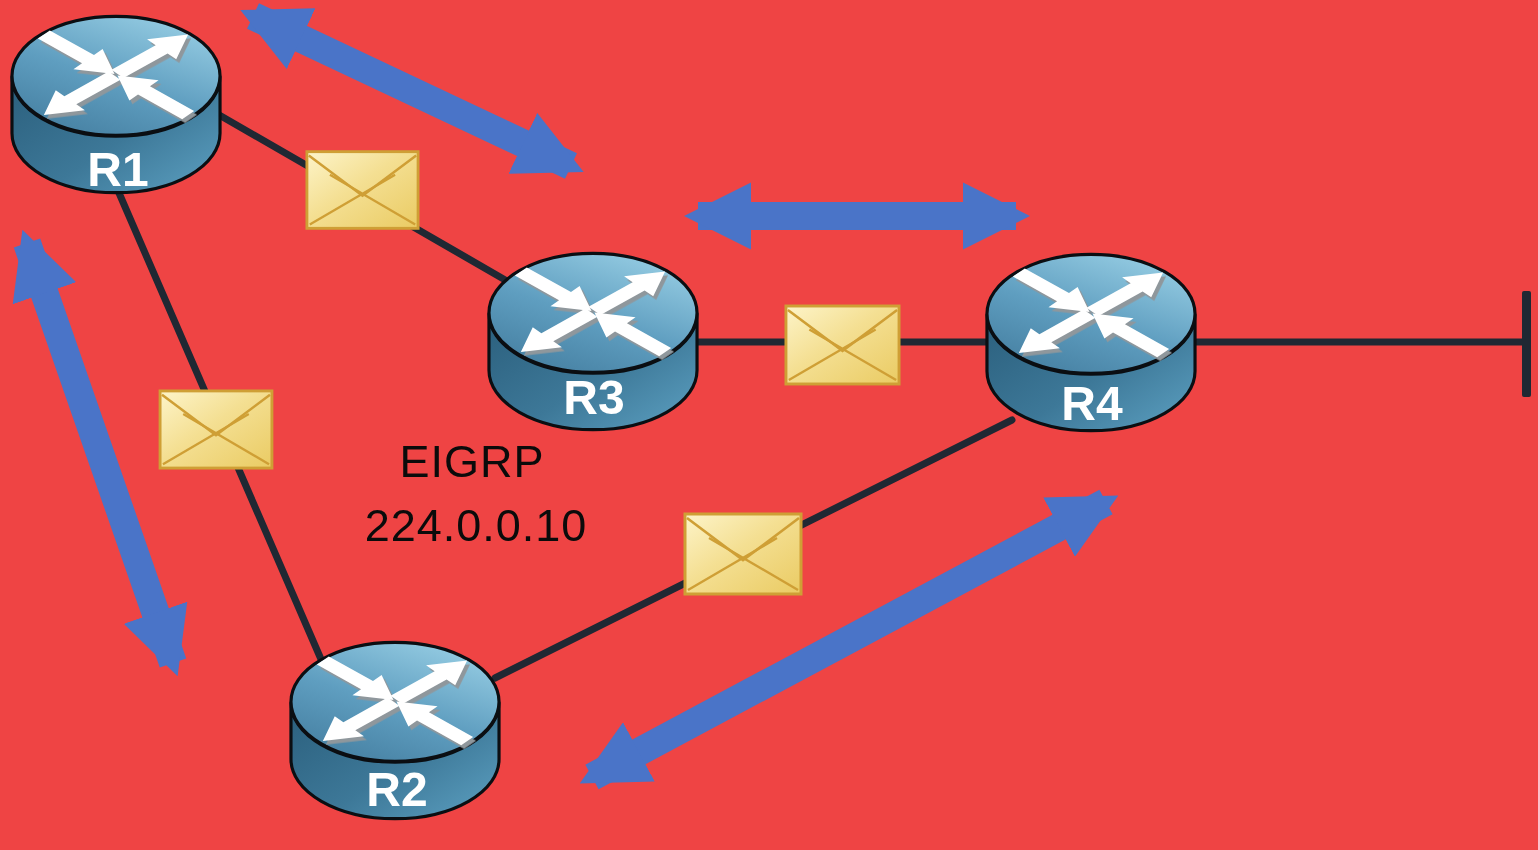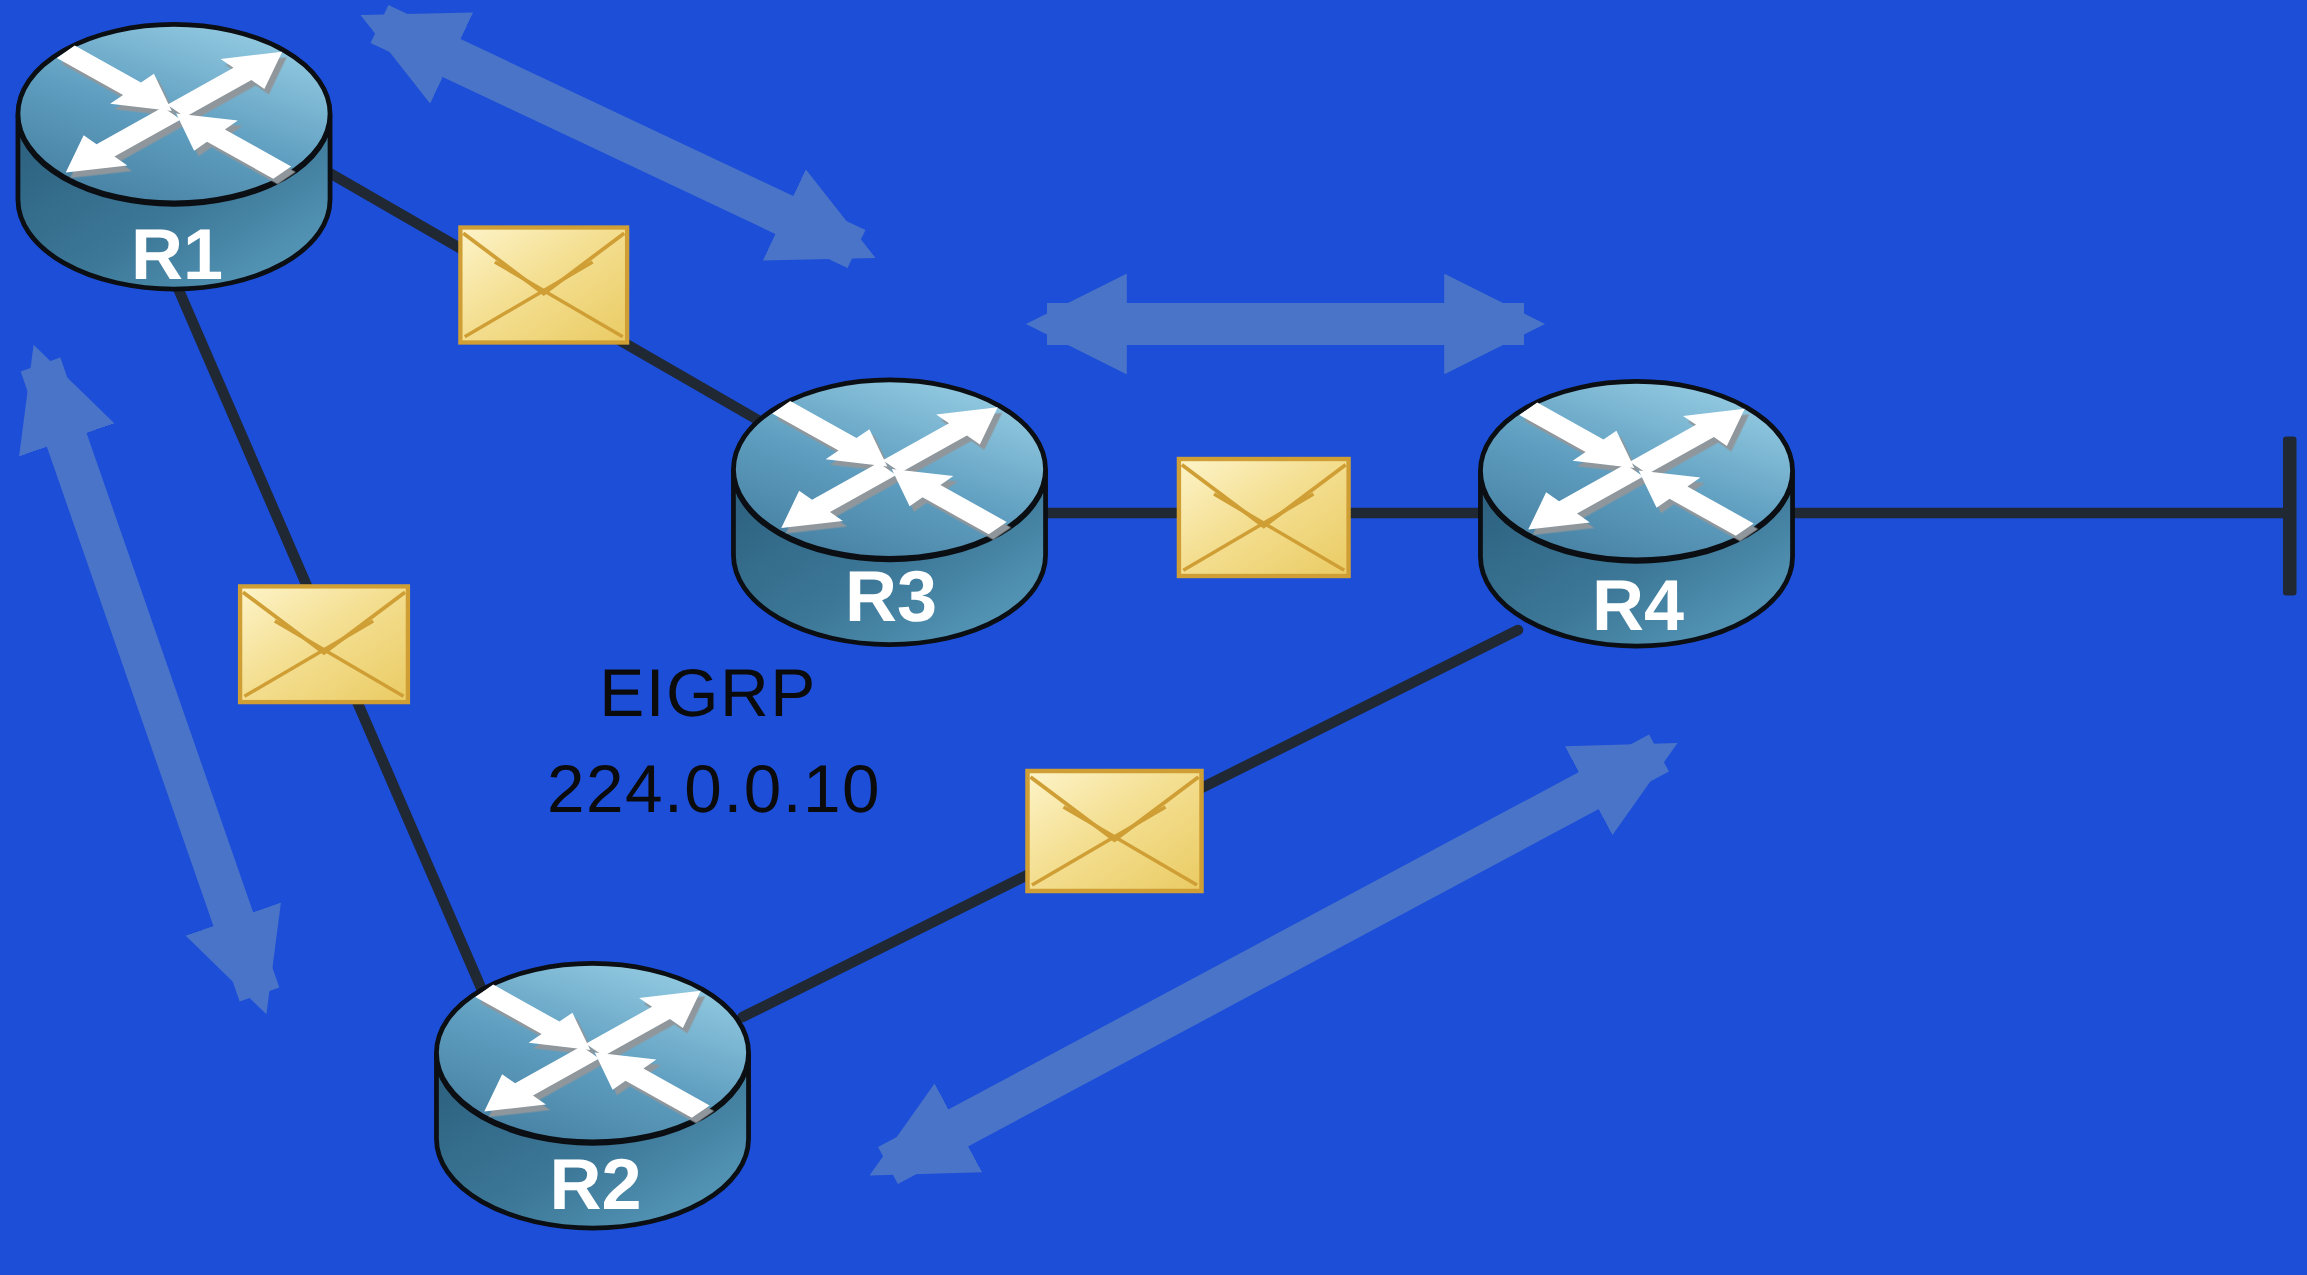--- a/index.html
+++ b/index.html
@@ -1,16 +1,16 @@
 <!DOCTYPE html>
 <html><head>
 <meta charset="utf-8">
 <style>
   html,body{margin:0;padding:0;background:#ffffff;}
-  .stage{position:relative;width:1538px;height:850px;background:#1d4ed8;overflow:hidden;
+  .stage{position:relative;width:1538px;height:850px;background:#ef4444;overflow:hidden;
          font-family:"Liberation Sans", sans-serif;}
   svg{display:block;}
   text.router-label{font-family:"Liberation Sans", sans-serif;font-weight:bold;font-size:48px;fill:#ffffff;}
   text.caption{font-family:"Liberation Sans", sans-serif;font-size:45px;fill:#0b0b0b;letter-spacing:1px;}
 </style>
 </head>
 <body>
 
 <div class="stage">
 <svg width="1538" height="850" viewBox="0 0 1538 850" xmlns="http://www.w3.org/2000/svg">

